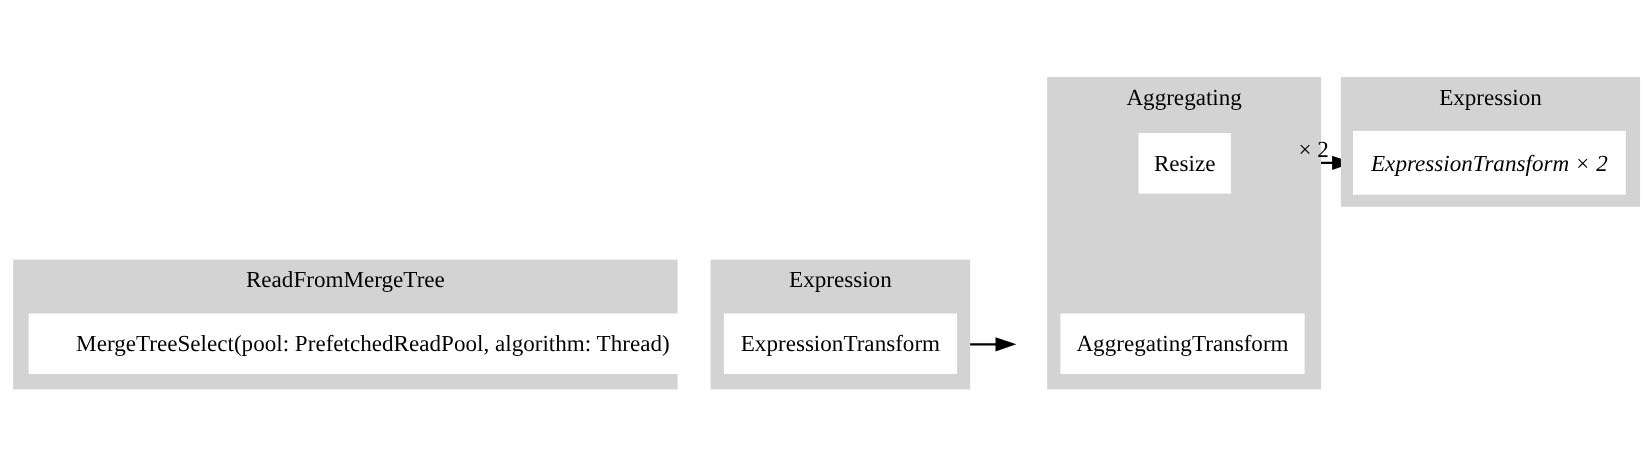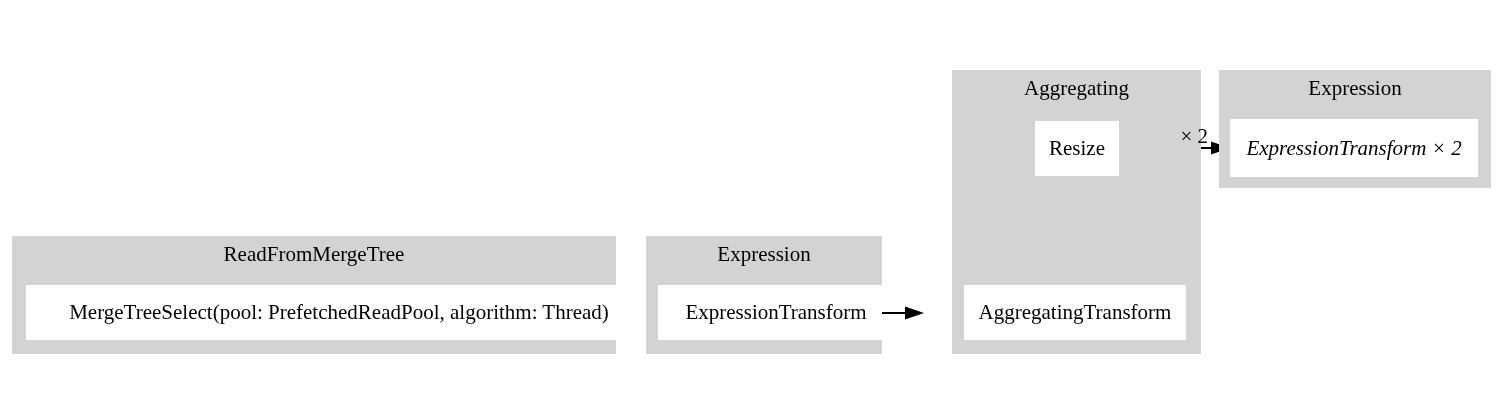--- a/index.html
+++ b/index.html
@@ -44,21 +44,21 @@
     background: #ffffff;
     display: flex;
     align-items: center;
     justify-content: center;
     white-space: nowrap;
   }
   #cluster-read   { left: 12px;   top: 236px; width: 604px; height: 118px; font-family: Liberation Serif, serif; }
   #node-merge     { left: 14px;   top: 49px;  width: 626px; height: 55px;  }
 
   #cluster-expr1  { left: 646px;  top: 236px; width: 236px; height: 118px; }
-  #node-expr1     { left: 12px;   top: 49px;  width: 212px; height: 55px; padding-left: 12px;  }
+  #node-expr1     { left: 12px;   top: 49px;  width: 212px; height: 55px;  }
 
   #cluster-agg    { left: 912px;  top: 70px;  width: 249px; height: 284px; margin-left: 40px; }
   #node-aggt      { left: 12px;   top: 215px; width: 222px; height: 55px;  }
   #node-resize    { left: 83px;   top: 51px;  width: 84px;  height: 55px;  }
 
   #cluster-expr2  { left: 1219px; top: 70px;  width: 272px; height: 118px; }
   #node-expr2     { left: 11px;   top: 49px;  width: 248px; height: 58px; font-style: italic;  }
 
   .edge-label {
     position: absolute;

